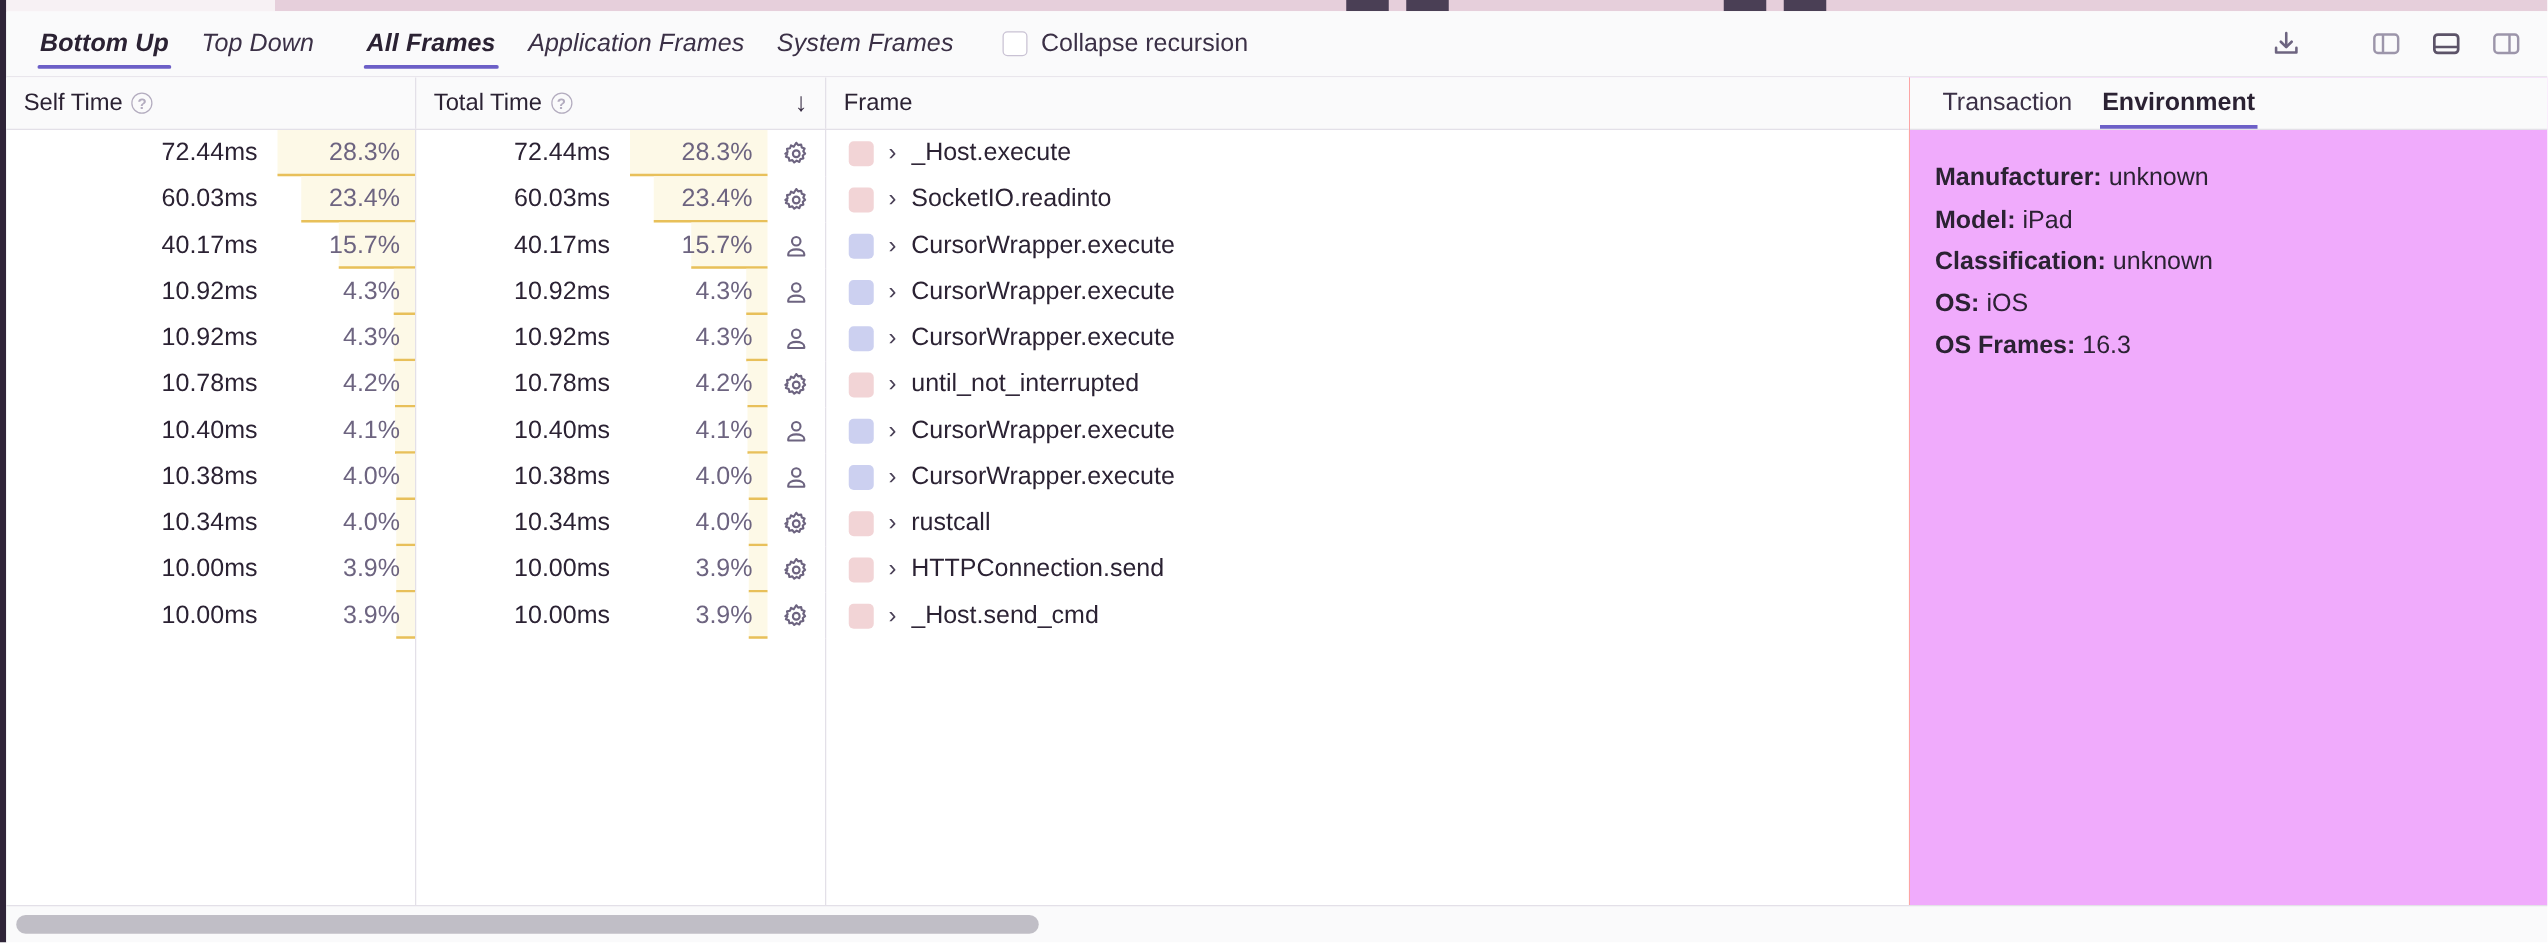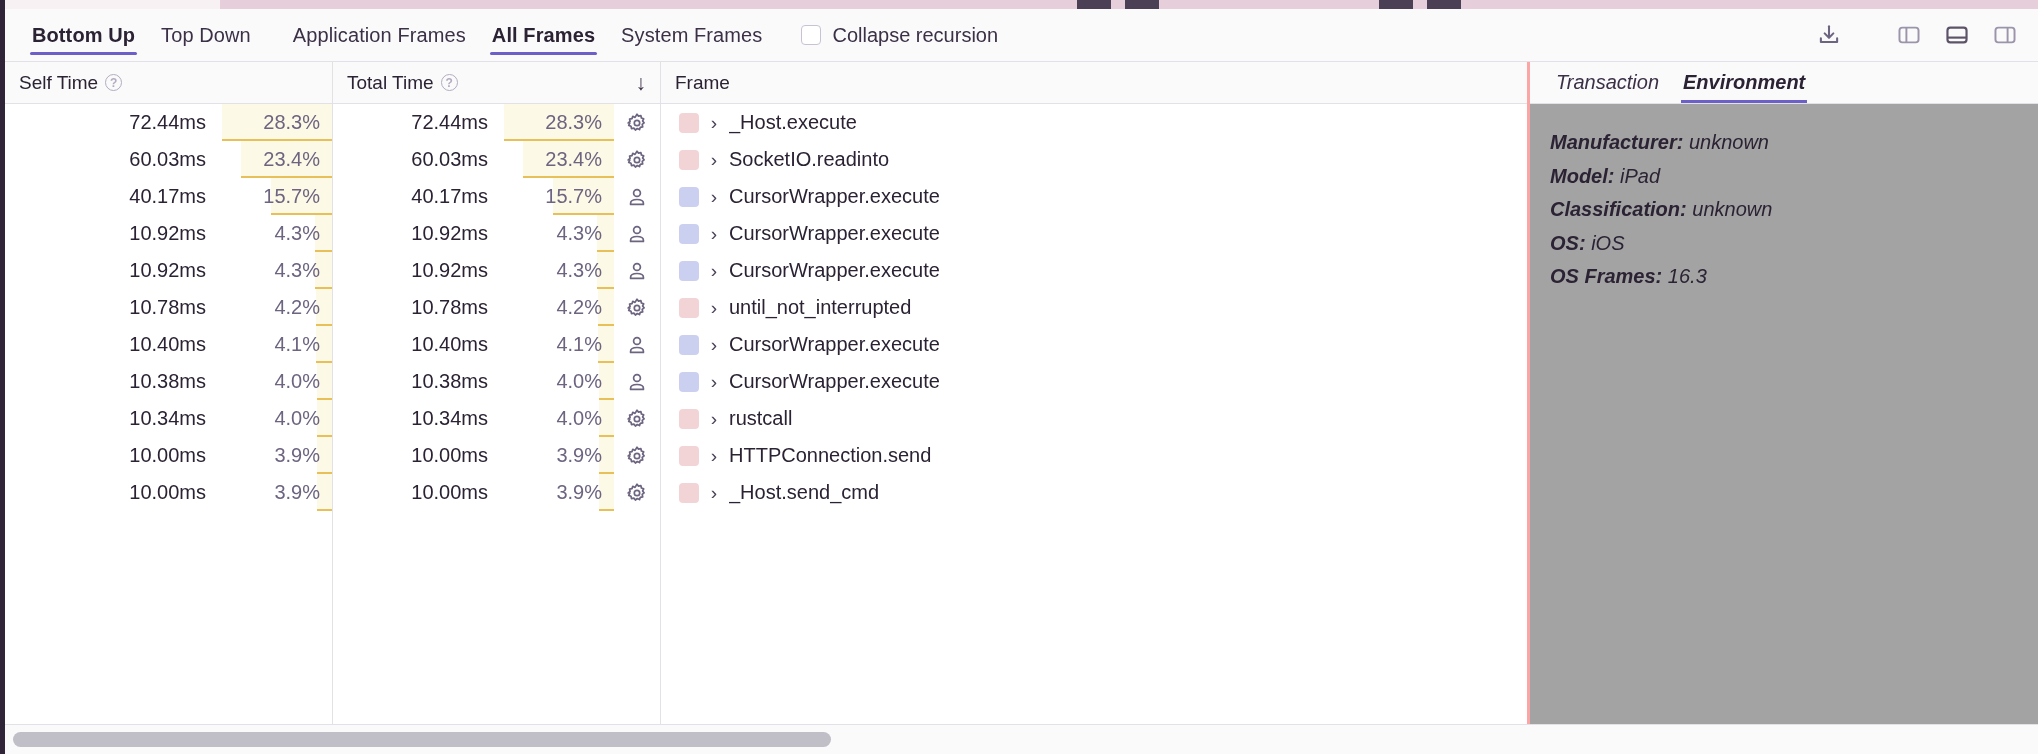--- a/index.html
+++ b/index.html
@@ -34,21 +34,21 @@
 
   
   .toolbar {
     flex: 0 0 53px;
     background: #fafafb;
     border-bottom: 1px solid #e3e0e8;
     display: flex; align-items: stretch;
     position: relative;
     padding-left: 14px;
   }
-  .tabs { display: flex; align-items: stretch; gap: 0; }
+  .tabs { display: flex; align-items: stretch; gap: 0; font-style: italic; }
   .tab {
     display: flex; align-items: center;
     padding: 0 13px;
     font-size: 20px;
     color: #3b3046;
     position: relative;
     cursor: pointer;
     white-space: nowrap;
     letter-spacing: .1px;
   }
@@ -235,24 +235,23 @@
     top: 407px; bottom: 0;
   }
   .table-filler .f1 { flex: 0 0 328px; border-right: 1px solid #e3e0e8; }
   .table-filler .f2 { flex: 0 0 328px; border-right: 1px solid #e3e0e8; }
   .table-filler .f3 { flex: 1 1 auto; }
 
   
   .detail-pane {
     flex: 1 1 auto;
     display: flex; flex-direction: column;
-    border-left: 3px solid #fca5a5;
-    background: #a3a3a3;
+    border-left: 1px solid #fca5a5;
+    background: #f0abfc;
     min-width: 0;
-    font-style: italic;
   }
   .detail-tabs {
     flex: 0 0 42px;
     display: flex; align-items: stretch;
     background: #fafafb;
     border-bottom: 1px solid #e3e0e8;
     padding-left: 14px;
   }
   .dtab {
     display: flex; align-items: center;
@@ -321,25 +320,25 @@
 
   <div class="toolbar">
     <div class="tabs">
       <div class="tab active">
         <span>Bottom Up</span>
       </div>
       <div class="tab">
         <span>Top Down</span>
       </div>
       <div class="tab-gap"></div>
+      <div class="tab active">
+        <span>All Frames</span>
+      </div>
       <div class="tab">
         <span>Application Frames</span>
-      </div>
-      <div class="tab active">
-        <span>All Frames</span>
       </div>
       <div class="tab">
         <span>System Frames</span>
       </div>
     </div>
 
     <label class="collapse-wrap">
       <span class="cbox"></span>
       <span>Collapse recursion</span>
     </label>

